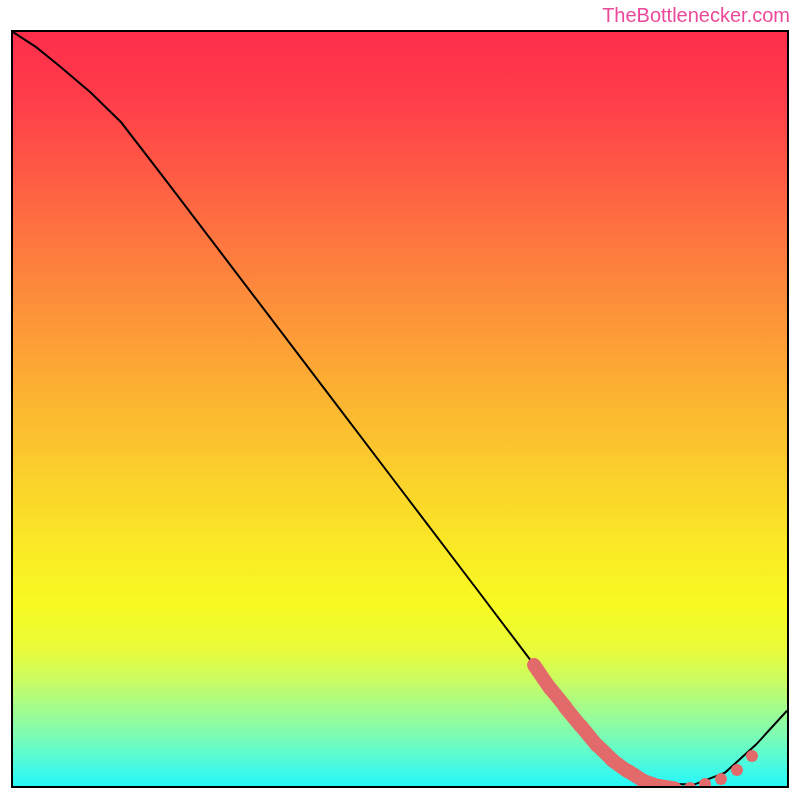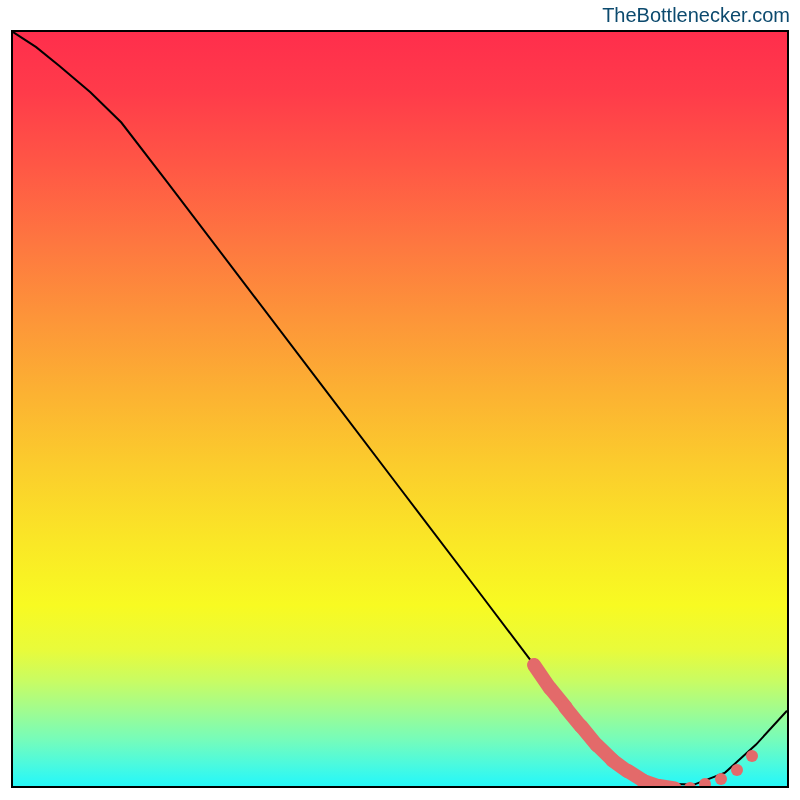--- a/index.html
+++ b/index.html
@@ -8,21 +8,21 @@
     height: 800px;
     background: #ffffff;
     position: relative;
     font-family: Arial, Helvetica, sans-serif;
   }
   .attribution {
     position: absolute;
     top: 4px;
     right: 10px;
     font-size: 20px;
-    color: #0c4a6e;
+    color: #ec4899;
     font-weight: 500;
   }
   .plot-area {
     position: absolute;
     left: 11px;
     top: 30px;
     width: 778px;
     height: 758px;
     border: 2px solid #000;
     overflow: hidden;

